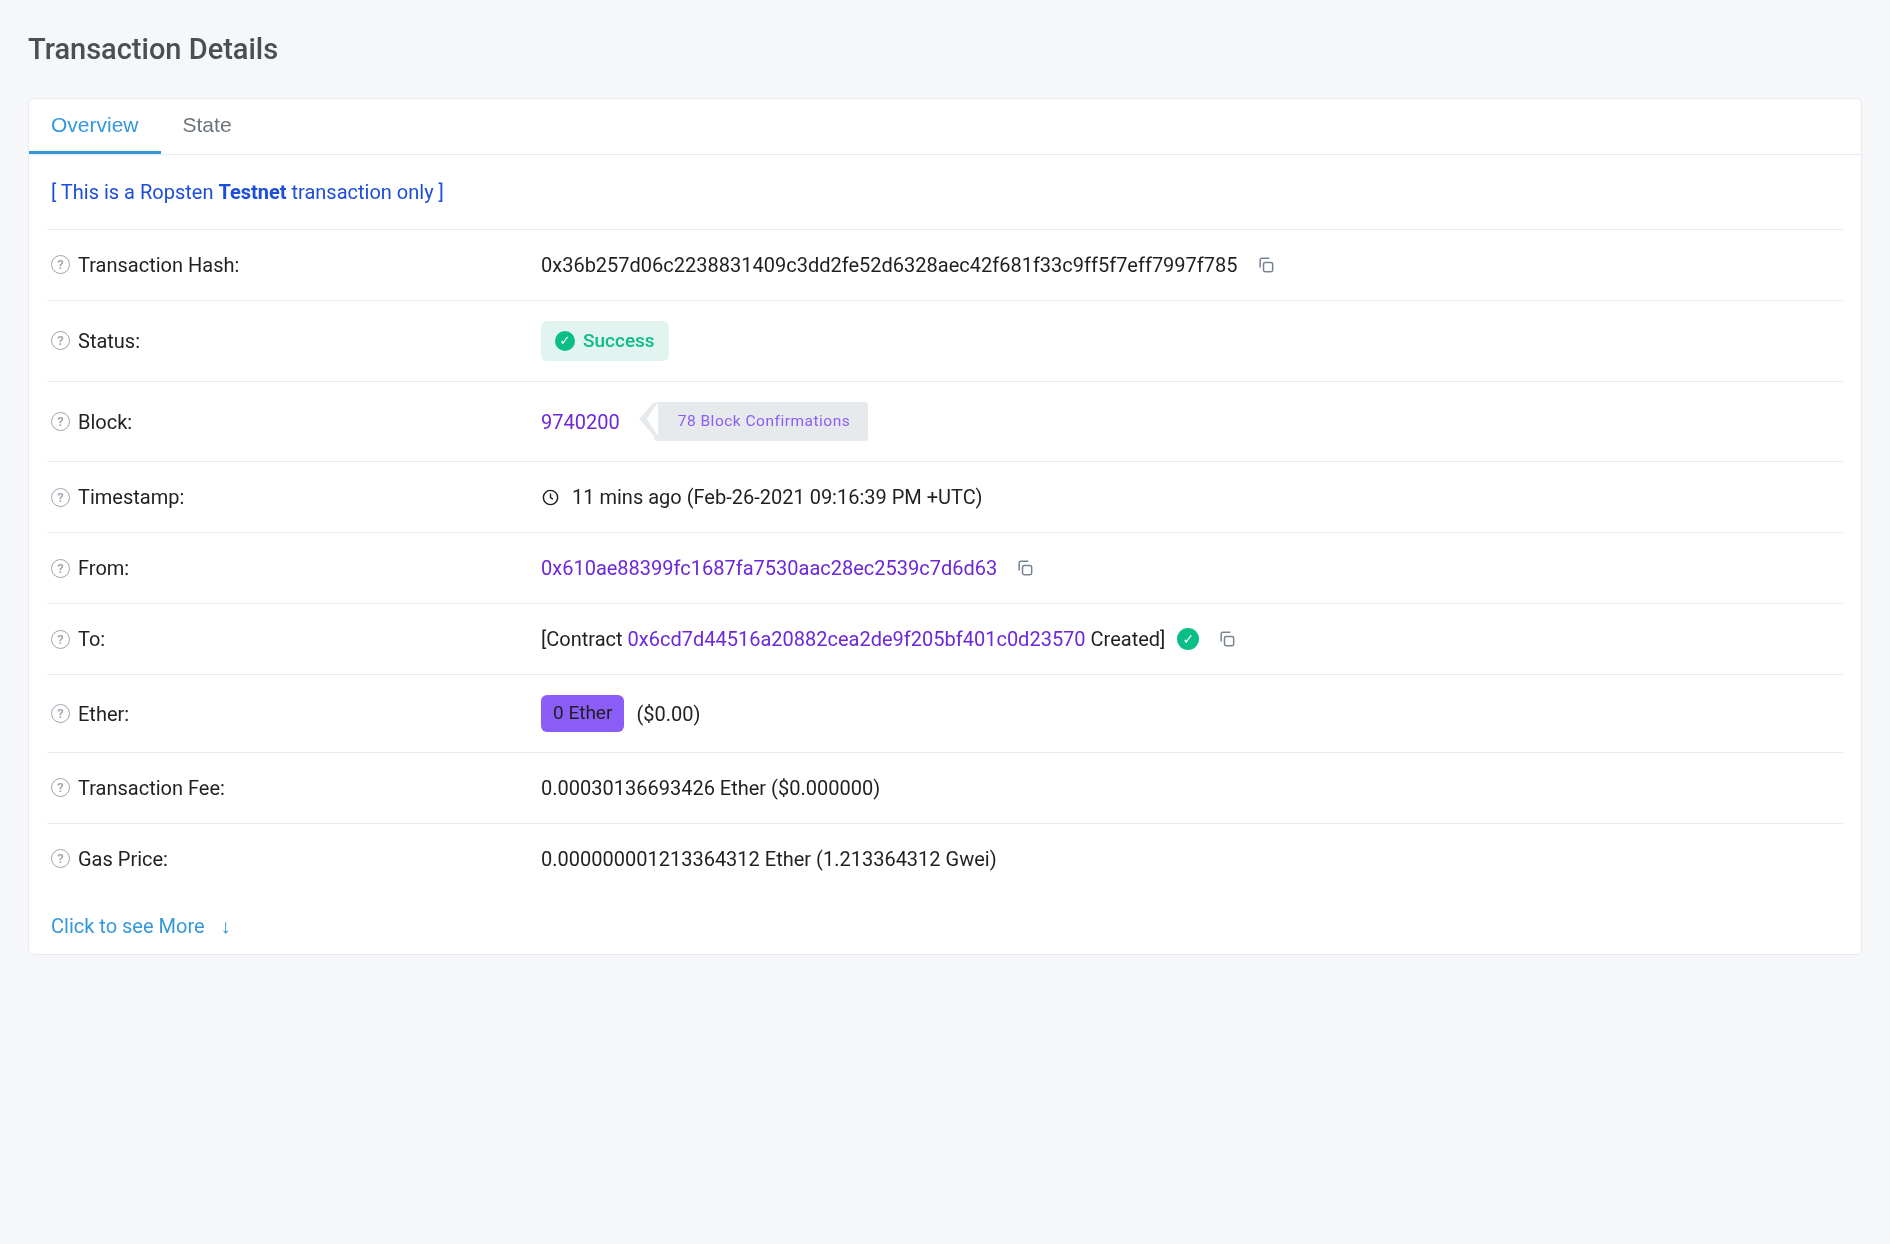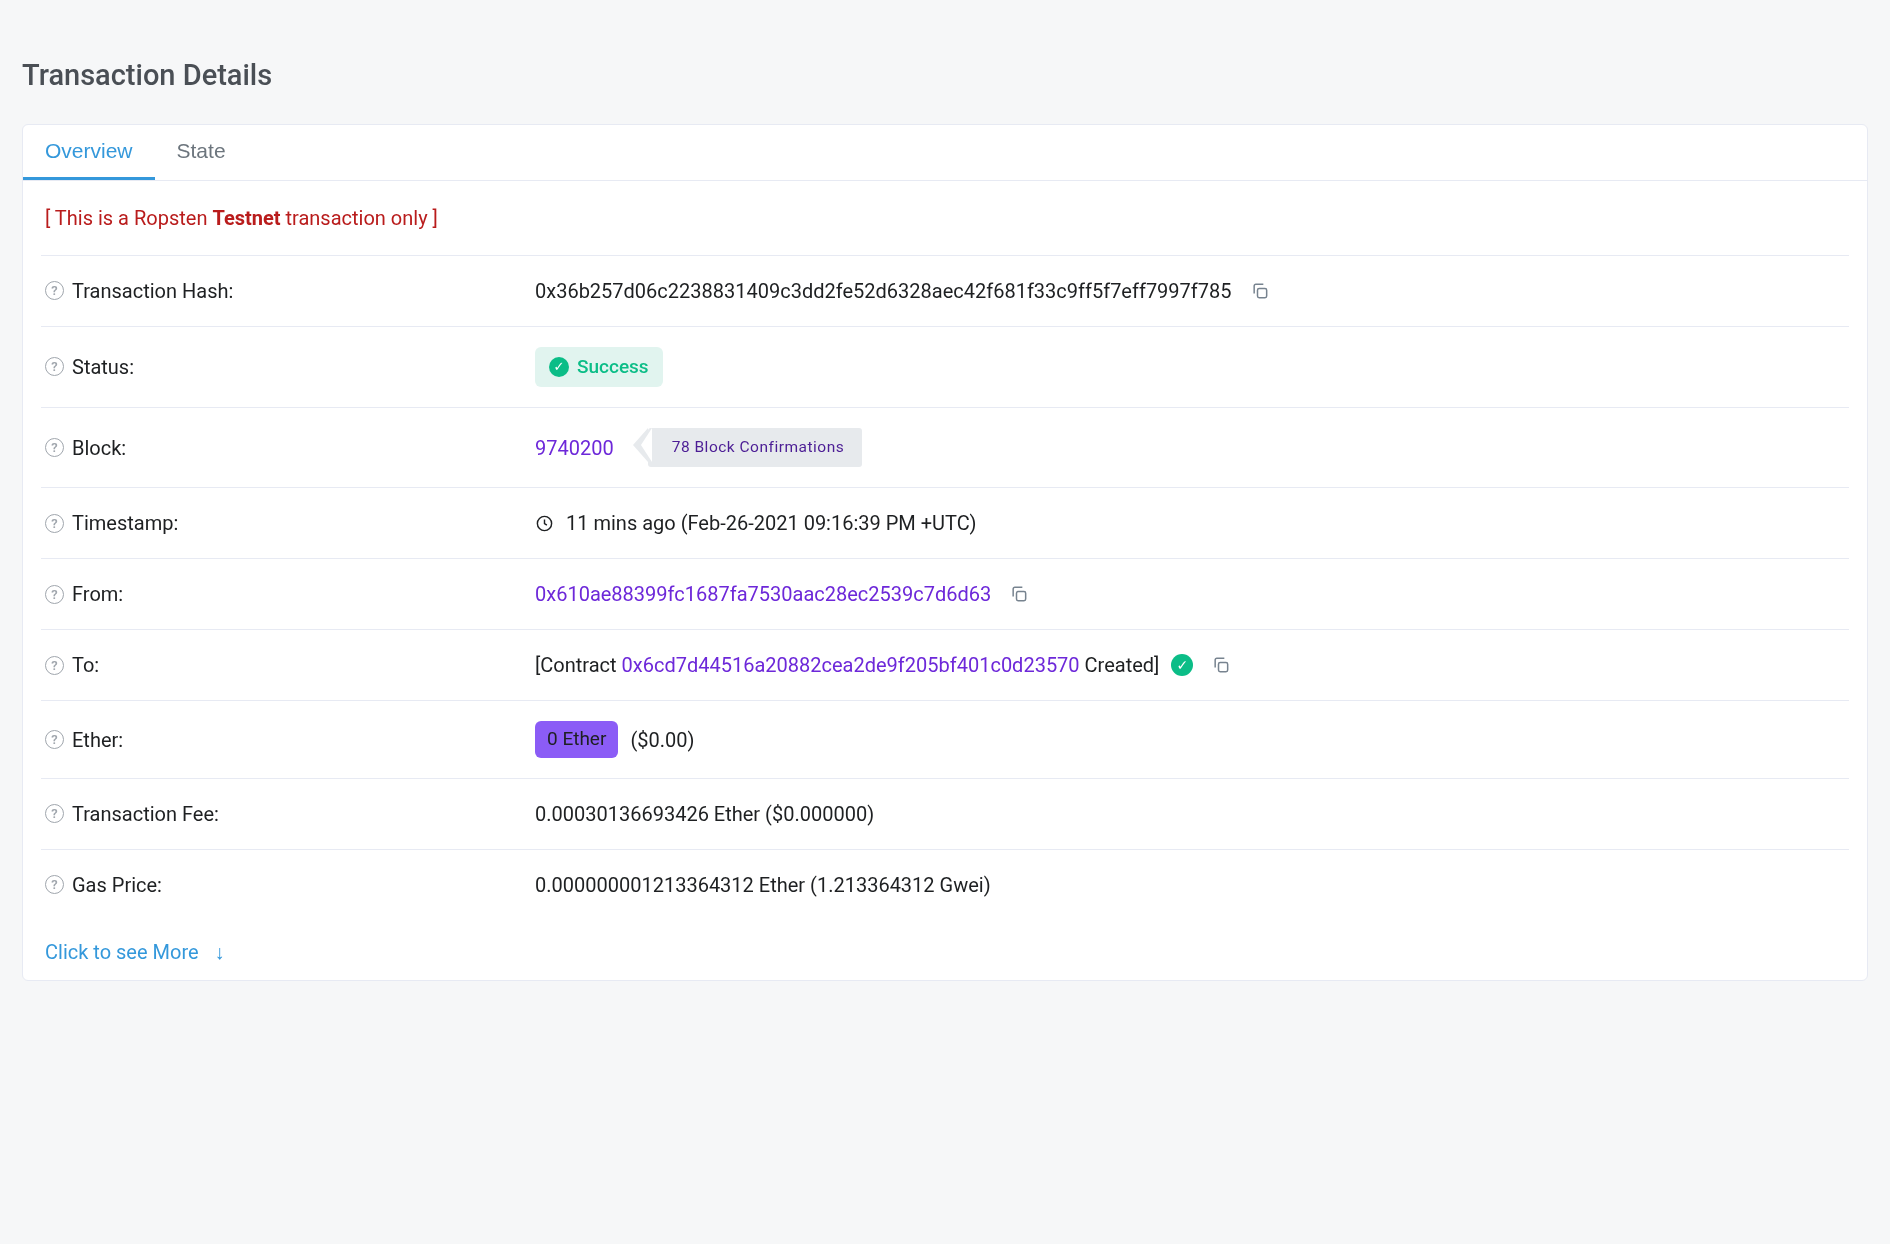--- a/index.html
+++ b/index.html
@@ -4,22 +4,21 @@
   <style>
     * { box-sizing: border-box; margin: 0; padding: 0; }
     body {
       font-family: -apple-system, BlinkMacSystemFont, "Segoe UI", Roboto, Helvetica, Arial, sans-serif;
       background: #f6f7f8;
       color: #1e2022;
       font-size: 20px;
       line-height: 1.5;
     }
     .page {
-      padding: 22px;
-      margin-top: 32px;
+      padding: 28px;
     }
     h1.page-title {
       font-size: 29px;
       font-weight: 500;
       color: #4a4f55;
       margin-bottom: 26px;
     }
     .card {
       background: #fff;
       border: 1px solid #e7eaf3;
@@ -43,21 +42,21 @@
     }
     .tab.active {
       color: #3498db;
       border-bottom-color: #3498db;
     }
     .card-body {
       padding: 0 18px;
     }
     .testnet-notice {
       padding: 22px 4px;
-      color: #b91c1c;
+      color: #1d4ed8;
       font-size: 20px;
       border-bottom: 1px solid #e7eaf3;
     }
     .testnet-notice .bold { font-weight: 700; }
     .row {
       display: flex;
       align-items: center;
       padding: 20px 4px;
       border-bottom: 1px solid #e7eaf3;
       gap: 10px;
@@ -112,21 +111,21 @@
       display: inline-flex;
       align-items: center;
       justify-content: center;
       color: #fff;
       font-size: 13px;
       line-height: 1;
     }
     .block-arrow {
       display: inline-block;
       background: #e7eaed;
-      color: #4c1d95;
+      color: #8b5cf6;
       font-size: 15.5px;
       letter-spacing: 0.5px;
       padding: 8px 18px 8px 24px;
       position: relative;
       margin-left: 22px;
       border-radius: 3px;
     }
     .block-arrow::before {
       content: "";
       position: absolute;

